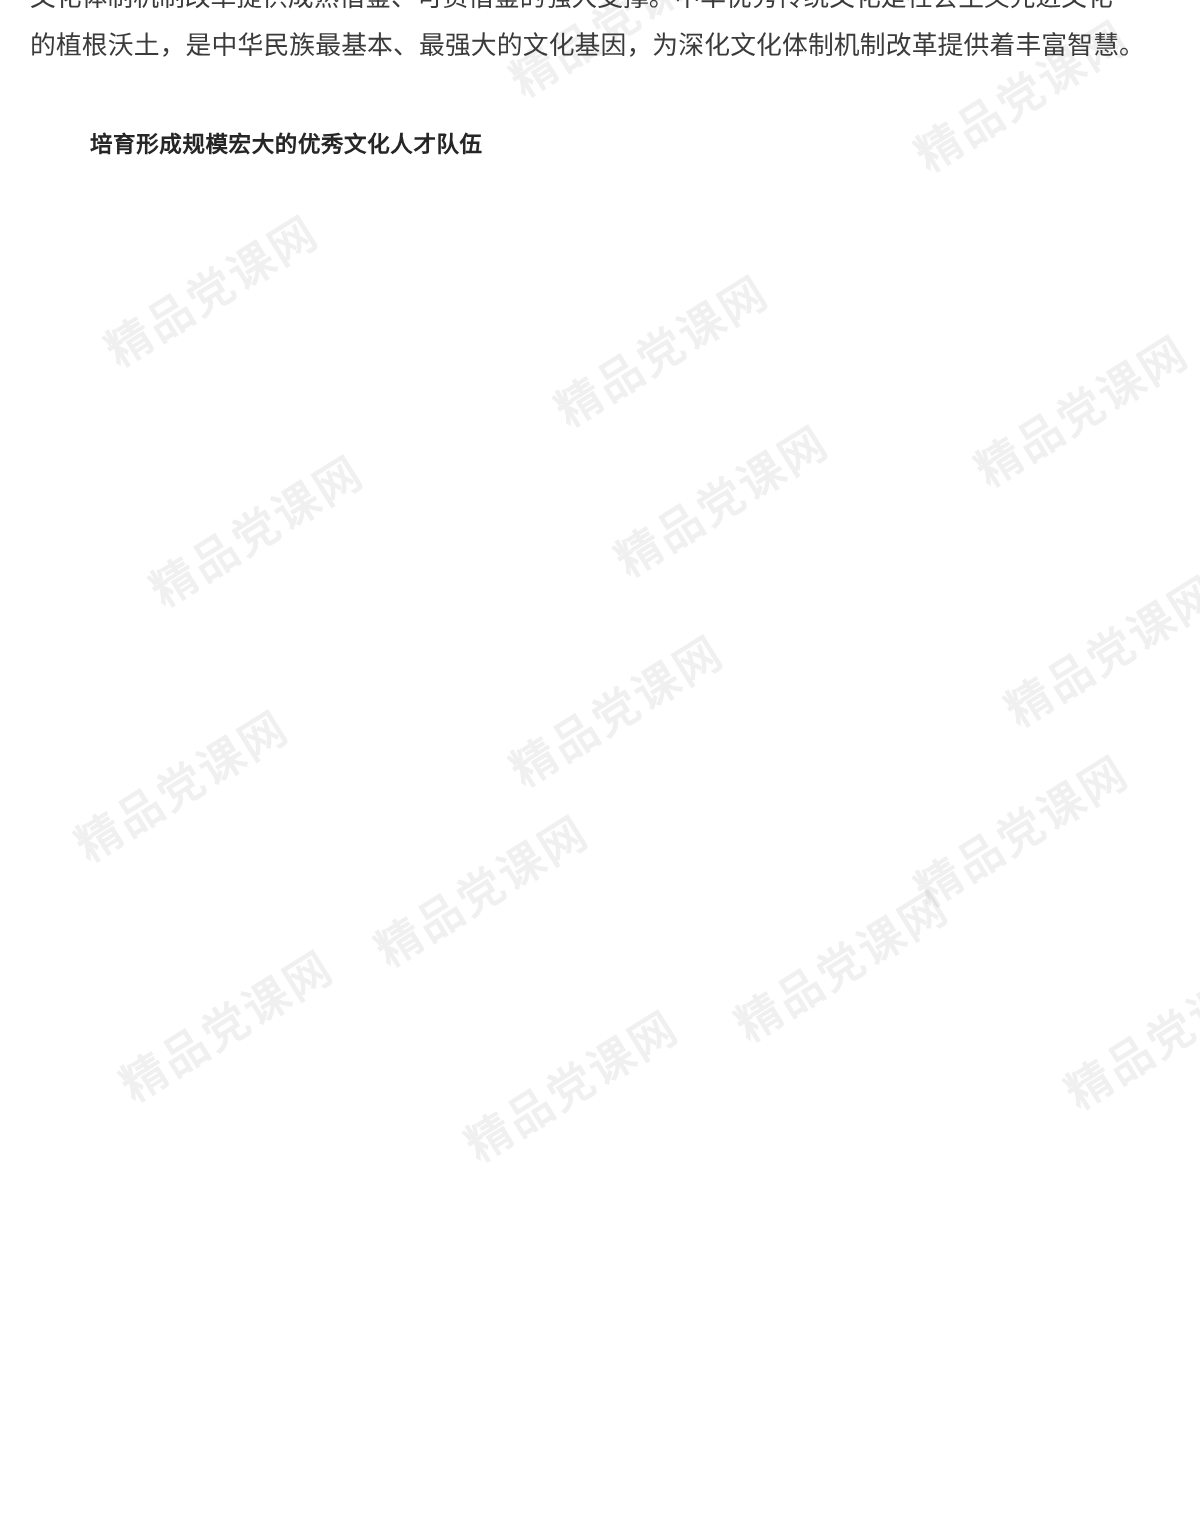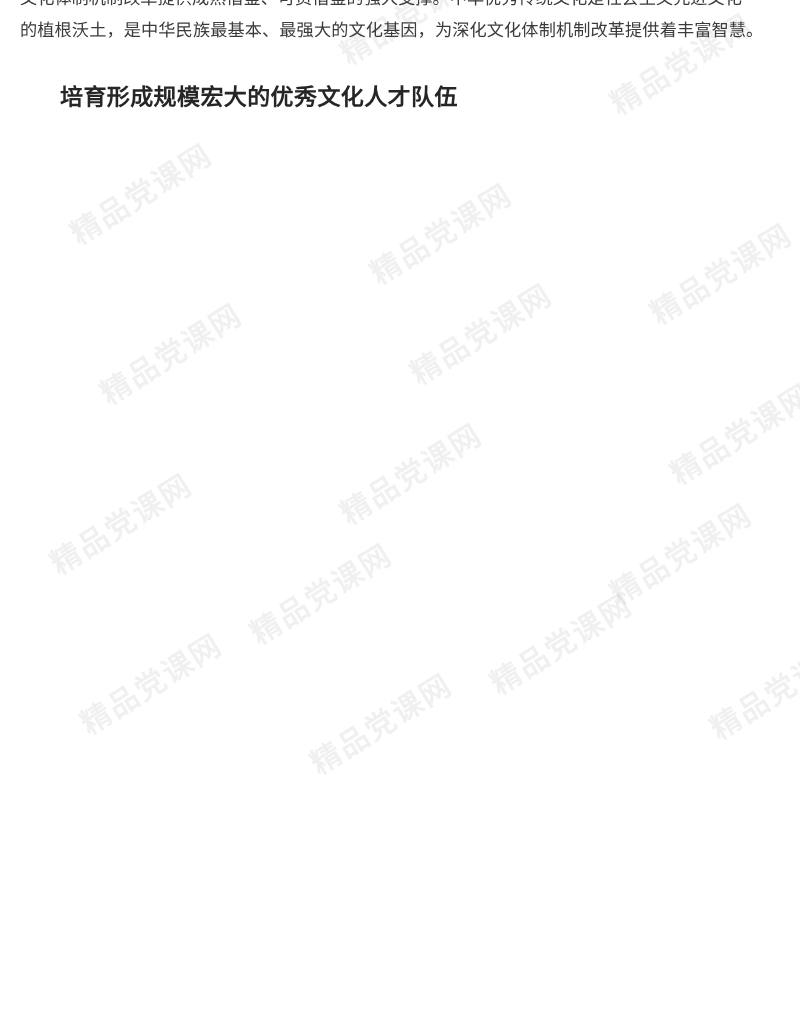--- a/index.html
+++ b/index.html
@@ -59,21 +59,21 @@
     color: #3b3b3b;
     letter-spacing: 0.1px;
   }
   .para.no-indent { text-indent: 0; }
 
   .gap-sm { height: 22px; }
   .gap-md { height: 30px; }
   .gap-lg { height: 36px; }
 
   .heading {
-    font-size: 23px;
+    font-size: 15px;
     line-height: 30px;
     font-weight: 700;
     color: #262626;
     margin: 0;
     padding-left: 40px;
     letter-spacing: 0.4px;
   }
 
   
   .clip-window {

